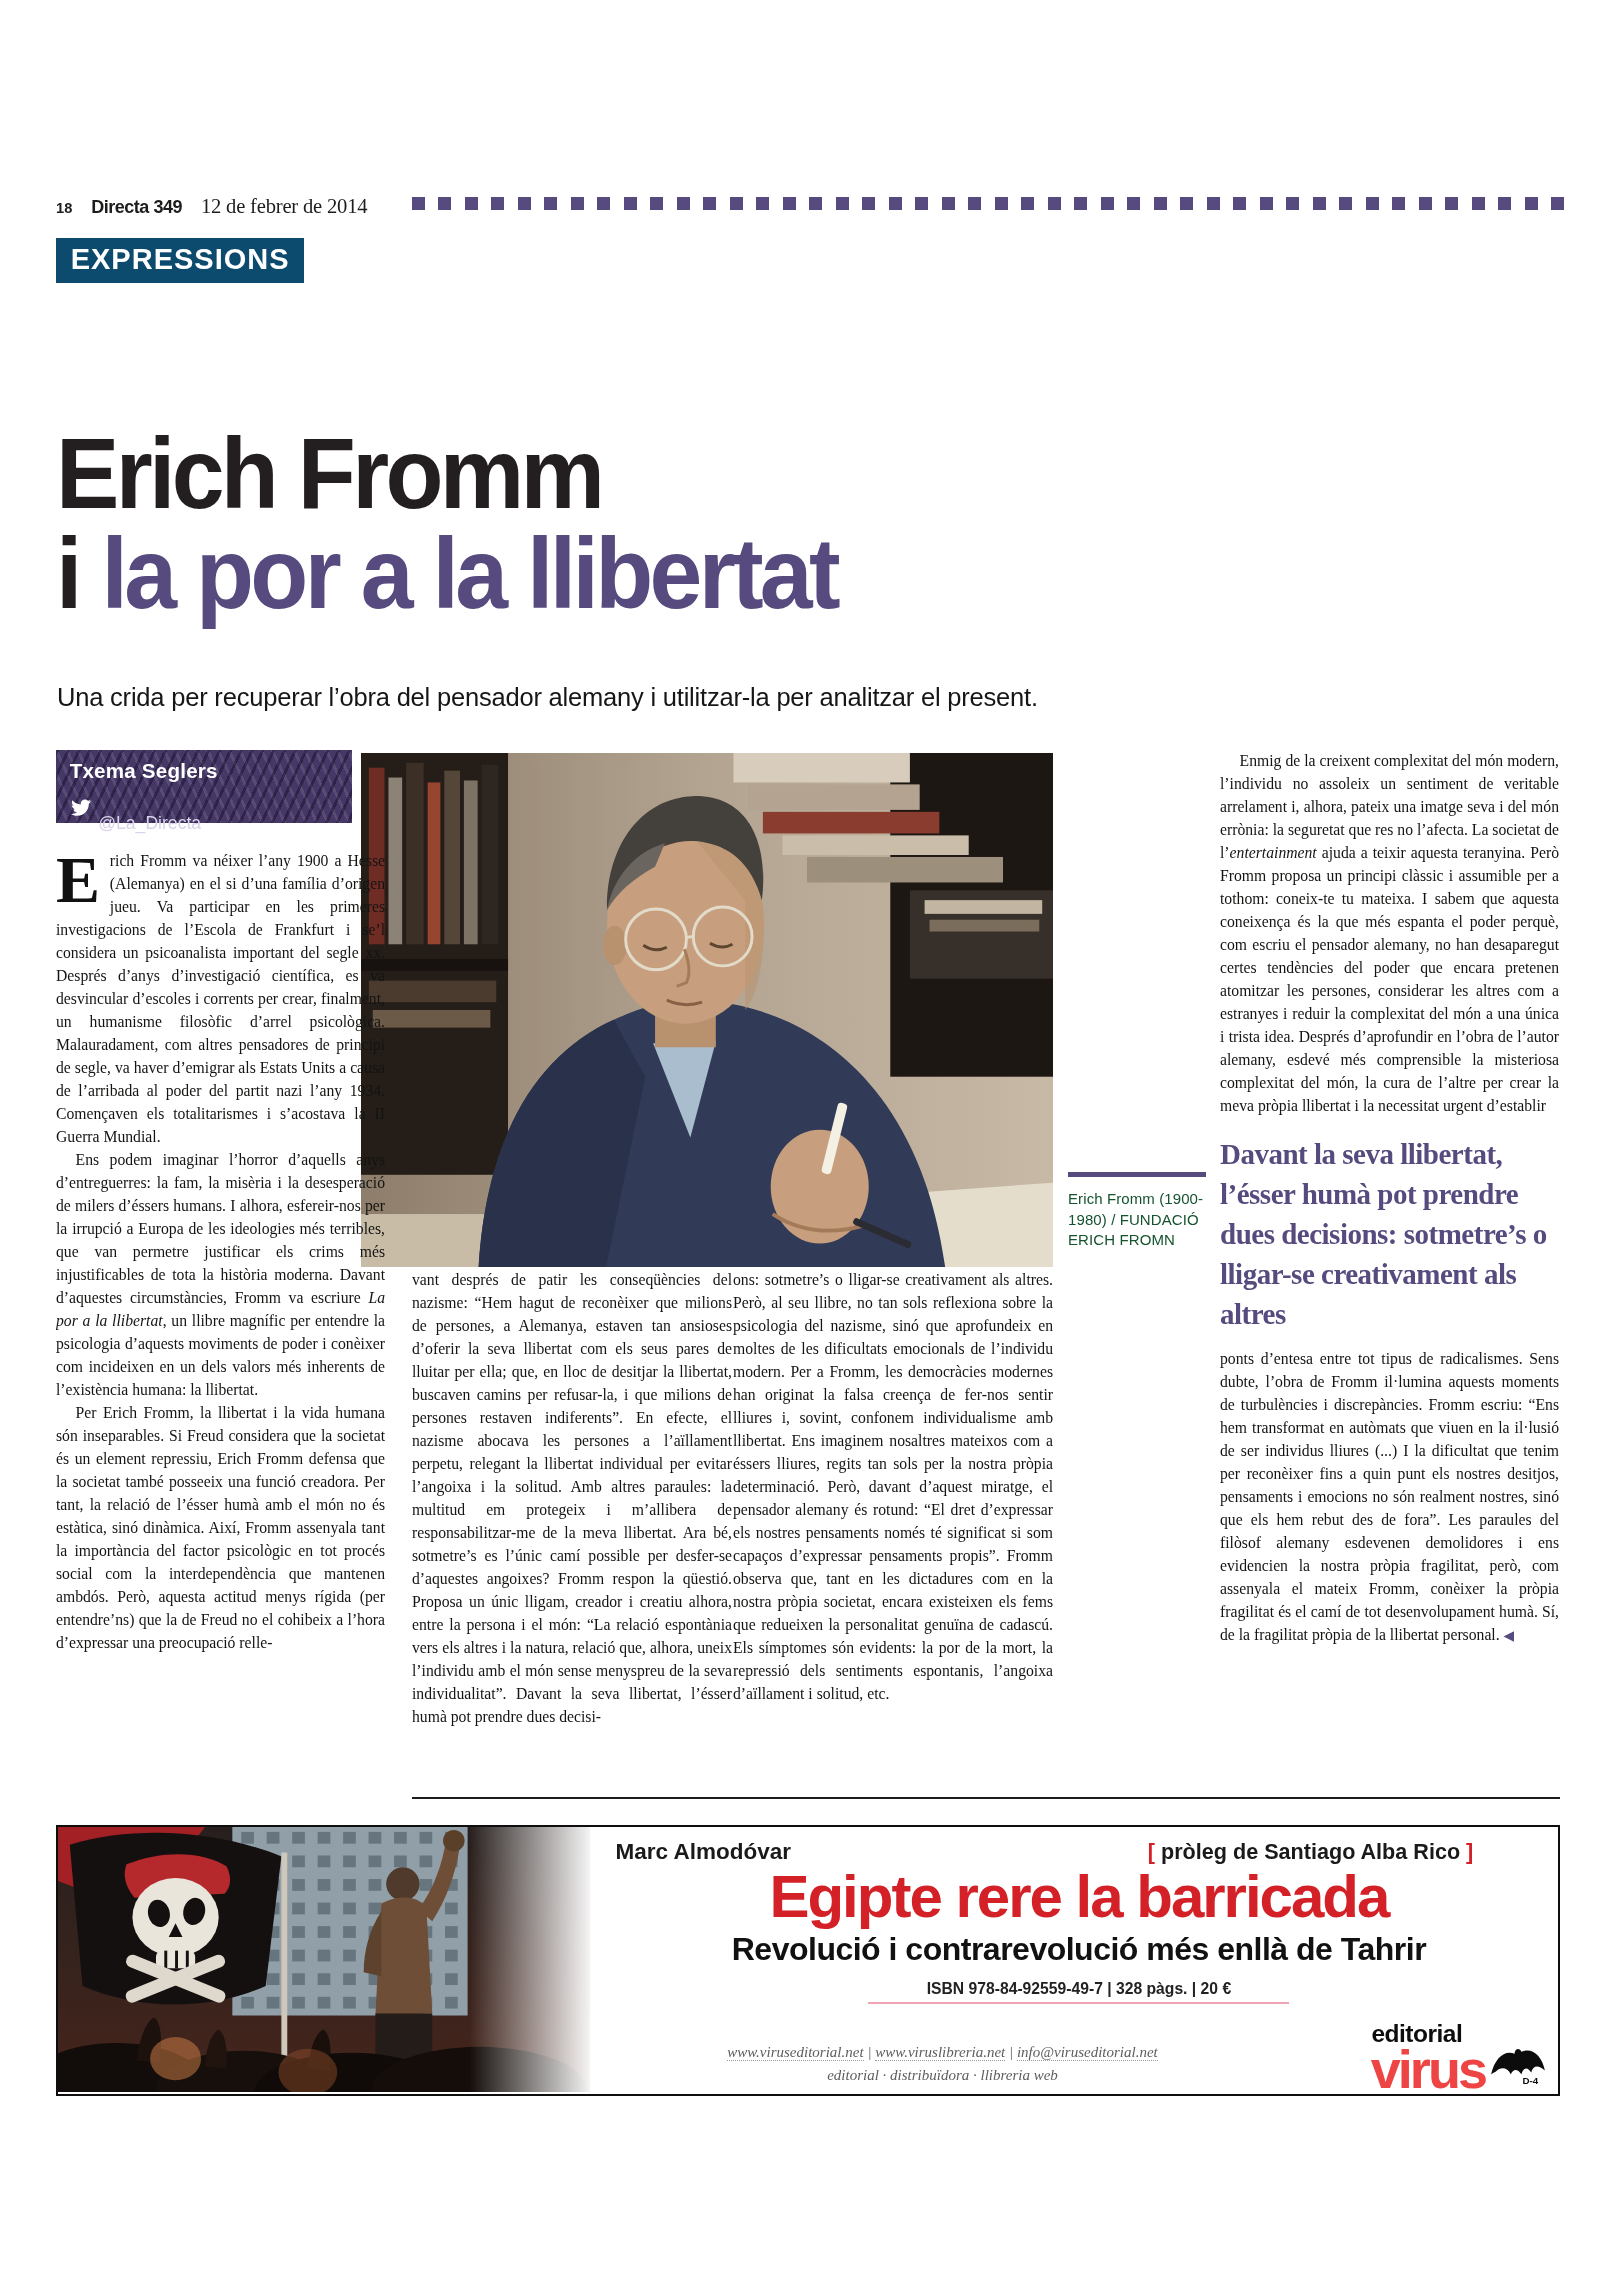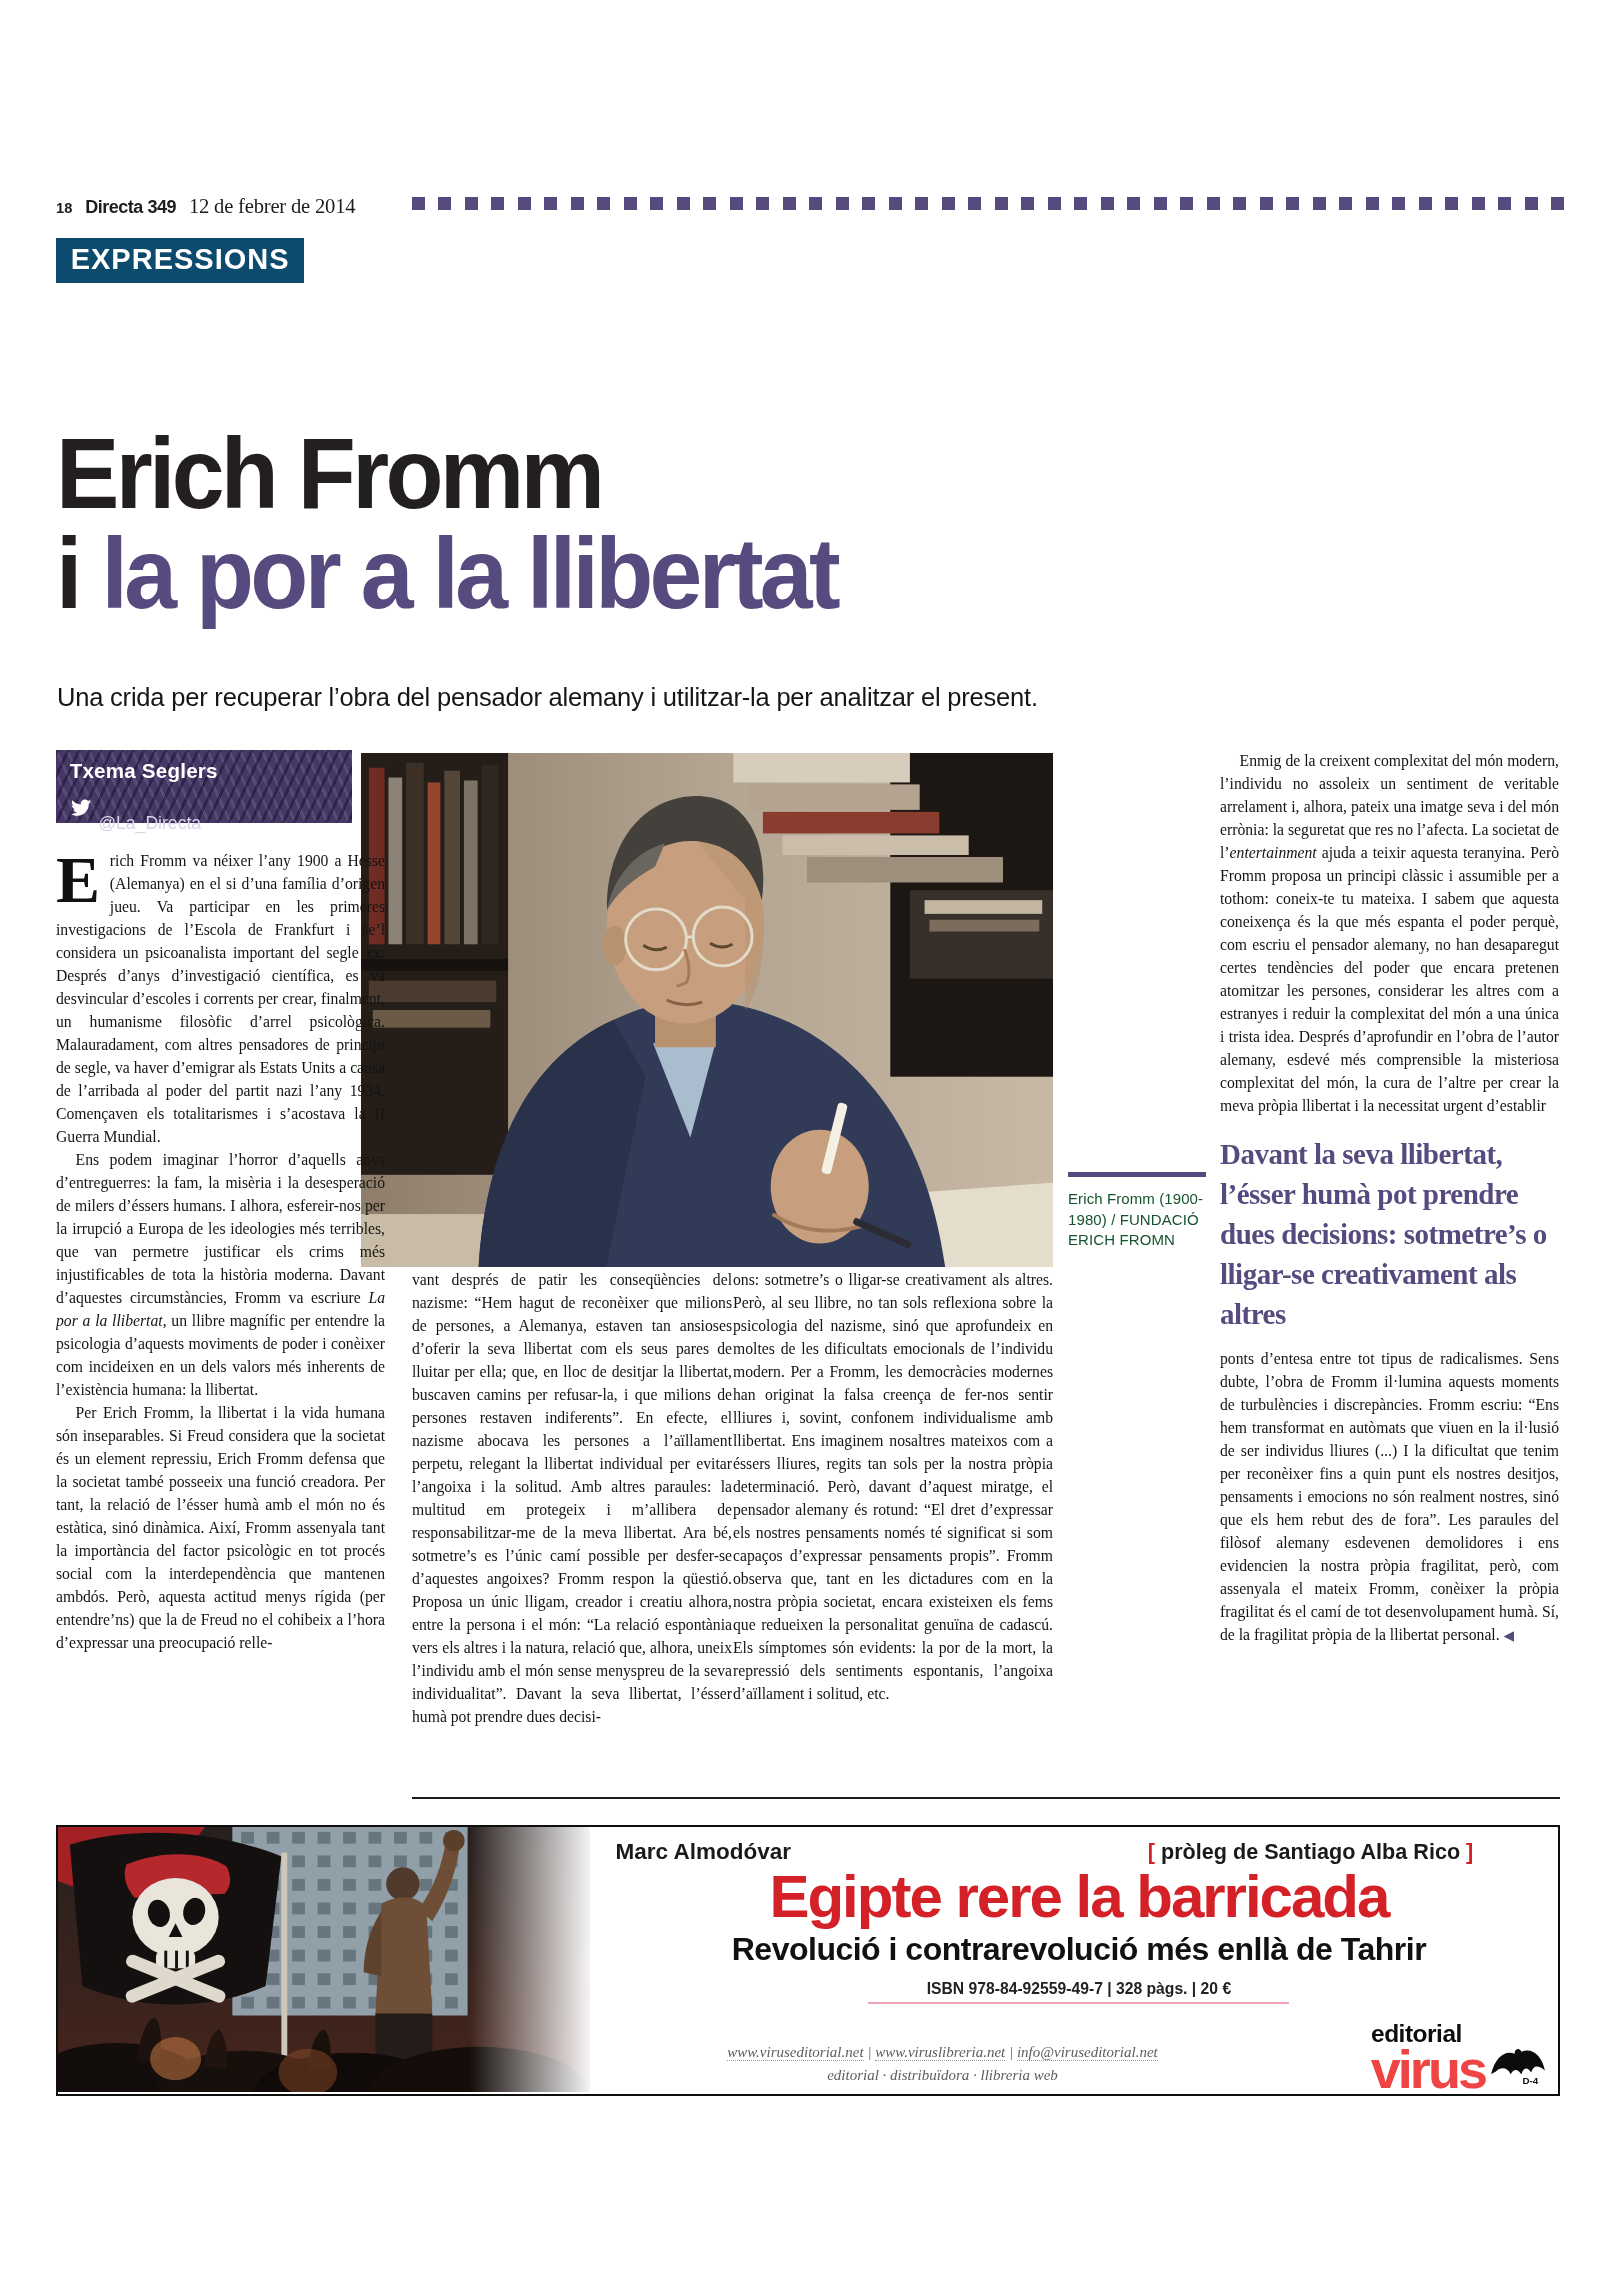--- a/index.html
+++ b/index.html
@@ -3,21 +3,21 @@
 <meta charset="utf-8">
 <style>
   * { margin:0; padding:0; box-sizing:border-box; }
   body { background:#e8e8e8; font-family:"Liberation Sans", sans-serif; }
   .page {
     position:relative; width:1620px; height:2293px; margin:0 auto;
     background:#ffffff; overflow:hidden; color:#1d1d1b;
   }
 
   
-  .folio { position:absolute; left:56px; top:195px; display:flex; align-items:baseline; gap:13px; }
+  .folio { position:absolute; left:56px; top:195px; display:flex; align-items:baseline; gap:19px; }
   .folio .pagenum { font-size:14.7px; font-weight:bold; }
   .folio .masthead { font-size:18px; font-weight:bold; letter-spacing:-0.5px; }
   .folio .issuedate { font-family:"Liberation Serif", serif; font-size:20.6px; letter-spacing:-0.2px; }
   .dots { position:absolute; left:412px; top:197px; width:1158px; height:12.7px;
     background:repeating-linear-gradient(90deg,#564a7e 0 12.7px, transparent 12.7px 26.5px); }
   .section-banner { position:absolute; left:56px; top:238px; background:#0c4a6e; color:#fff;
     font-weight:bold; font-size:29px; letter-spacing:1px; padding:4.9px 14.7px 6.9px; }
 
   
   .headline { position:absolute; left:56px; top:423px; font-weight:800; font-size:101px;
@@ -75,21 +75,21 @@
   .ad-isbn-wrap { text-align:center; margin-top:12.7px; }
   .ad-isbn { font-size:15.7px; font-weight:bold; color:#222; }
   .ad-isbn-rule { width:421px; height:2px; background:#efa4b4; margin:3.9px auto 0; }
   .ad-links { position:absolute; left:29px; bottom:33px; width:647px; text-align:center;
     font-family:"Liberation Serif", serif; font-style:italic; font-size:15px; color:#5d5d5d; }
   .ad-links .lnk { border-bottom:1px dotted #9a9a9a; }
   .ad-tagline { position:absolute; left:29px; bottom:9.8px; width:647px; text-align:center;
     font-family:"Liberation Serif", serif; font-style:italic; font-size:15px; color:#5d5d5d; }
   .publisher { position:absolute; right:9.8px; bottom:3.9px; display:flex; align-items:flex-end; gap:2px; }
   .publisher .stack { text-align:right; }
-  .publisher .ed { font-size:24.5px; font-weight:bold; color:#0d0d0d; letter-spacing:-0.5px; margin-right:23px;text-align:center; }
+  .publisher .ed { font-size:24.5px; font-weight:bold; color:#0d0d0d; letter-spacing:-0.5px; margin-right:23px; }
   .publisher .name { font-size:54px; font-weight:800; color:#ef4444; letter-spacing:-2.9px; line-height:0.78; }
   .bat { width:61px; height:45px; }
 </style>
 </head>
 <body>
 
 <div class="page">
 
   <div class="folio">
     <span class="pagenum">18</span>

